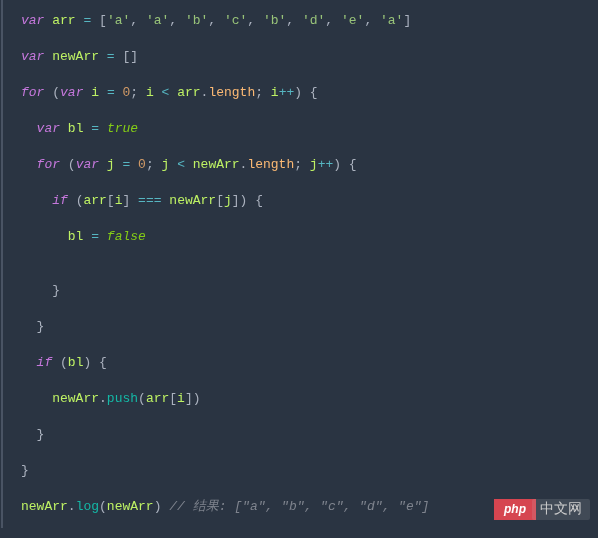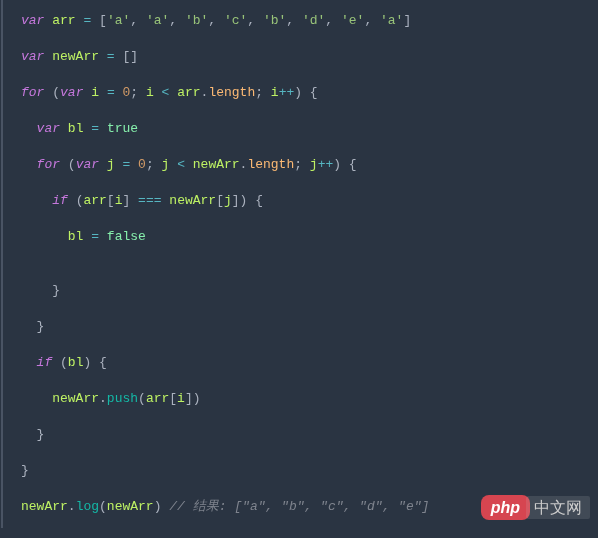--- a/index.html
+++ b/index.html
@@ -25,52 +25,51 @@
       height: 18px;
       display: flex;
       align-items: center;
     }
     .blank { height: 18px; }
     .kw { color: #c678dd; font-style: italic; }
     .var-name { color: #bef264; }
     .op { color: #56b6c2; }
     .str { color: #98c379; }
     .num { color: #d19a66; }
-    .bool { color: #86efac; }
+    .bool { color: #84cc16; font-style: italic; }
     .prop { color: #fdba74; }
     .func { color: #14b8a6; }
     .punct { color: #abb2bf; }
     .plain { color: #d4d8de; }
     .comment { color: #7f848e; font-style: italic; }
     .watermark {
       position: absolute;
       bottom: 18px;
       right: 8px;
       display: flex;
       align-items: center;
       gap: 0;
     }
     .php-badge {
       background: #d64550;
       color: #fff;
       font-weight: bold;
       font-style: italic;
       padding: 3px 10px;
-      border-radius: 8px;
-      font-size: 16px;
+      border-radius: 0;
+      font-size: 12px;
       font-family: Arial, sans-serif;
     }
     .cn-text {
       background: rgba(200,200,200,0.15);
       padding: 2px 8px;
-      font-size: 16px;
+      font-size: 14px;
       color: #ccc;
       border-radius: 2px;
       margin-left: -4px;
-      font-family: Liberation Serif, serif;
     }
   </style>
 </head>
 <body>
 
 <div class="code-area">
   <div class="line"><span class="kw">var</span><span class="plain"> </span><span class="var-name">arr</span><span class="plain"> </span><span class="op">=</span><span class="plain"> </span><span class="punct">[</span><span class="str">'a'</span><span class="punct">, </span><span class="str">'a'</span><span class="punct">, </span><span class="str">'b'</span><span class="punct">, </span><span class="str">'c'</span><span class="punct">, </span><span class="str">'b'</span><span class="punct">, </span><span class="str">'d'</span><span class="punct">, </span><span class="str">'e'</span><span class="punct">, </span><span class="str">'a'</span><span class="punct">]</span></div>
   <div class="blank"></div>
   <div class="line"><span class="kw">var</span><span class="plain"> </span><span class="var-name">newArr</span><span class="plain"> </span><span class="op">=</span><span class="plain"> </span><span class="punct">[</span><span class="punct">]</span></div>
   <div class="blank"></div>

